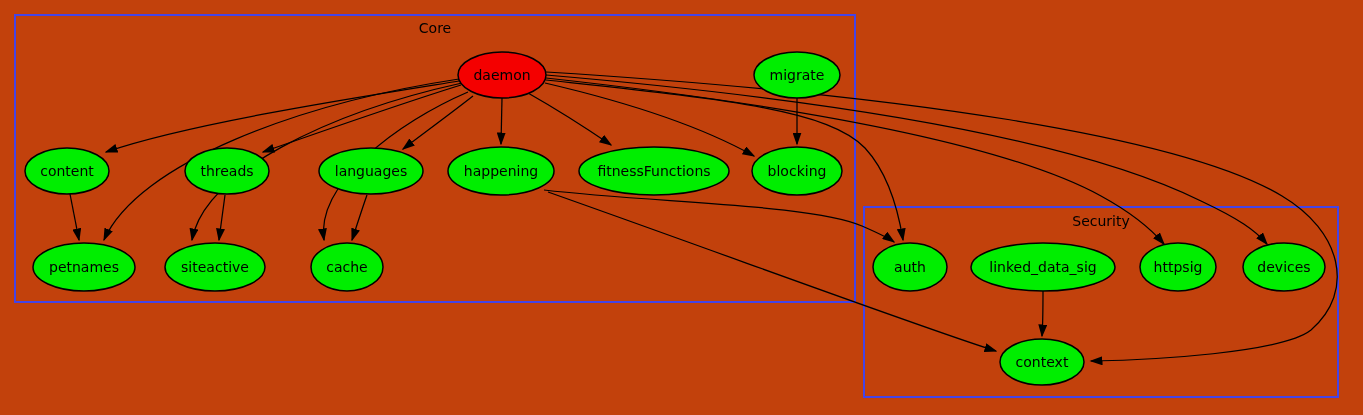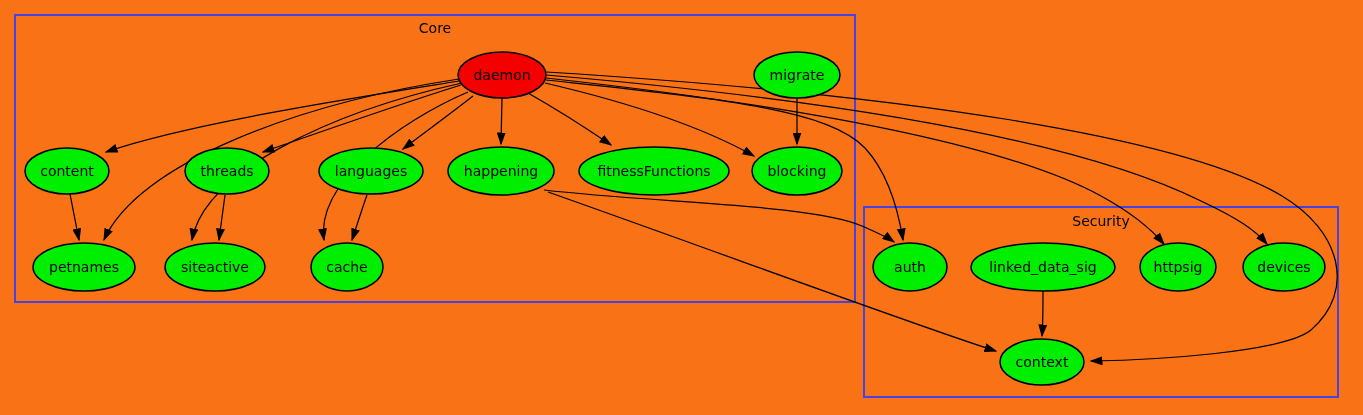--- a/index.html
+++ b/index.html
@@ -5,21 +5,21 @@
   html, body {
     margin: 0;
     padding: 0;
     background: #ffffff;
     font-family: "DejaVu Sans", "Liberation Sans", sans-serif;
   }
   .diagram-wrap {
     position: relative;
     width: 1363px;
     height: 415px;
-    background: #f97316;
+    background: #c2410c;
     overflow: hidden;
   }
   svg text {
     font-family: "DejaVu Sans", "Liberation Sans", sans-serif;
     font-size: 14px;
     fill: #000000;
   }
   svg .cluster-rect {
     fill: none;
     stroke-width: 2px;

